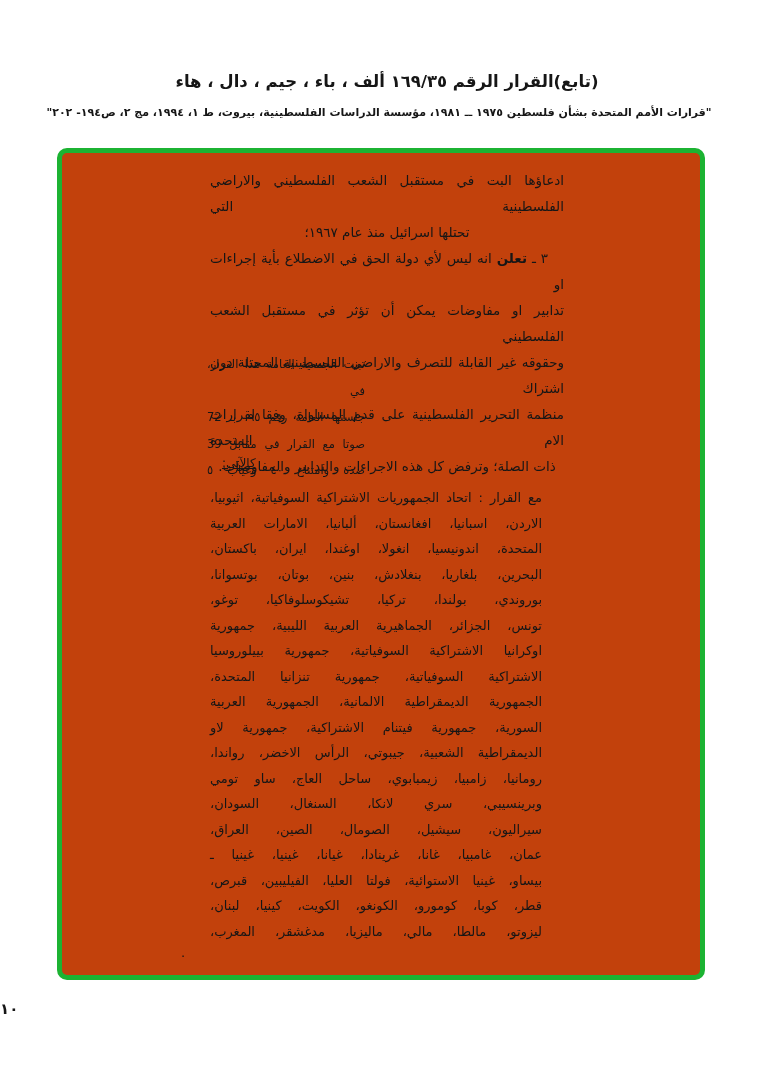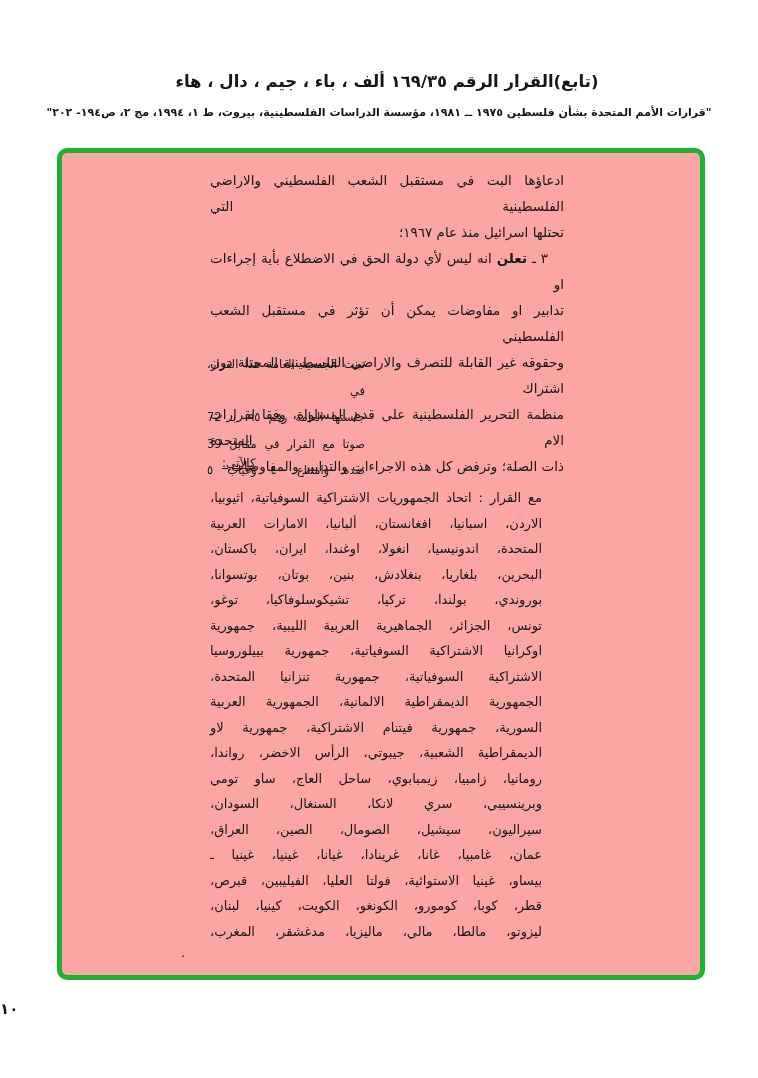--- a/index.html
+++ b/index.html
@@ -12,25 +12,25 @@
   .header-title {
     position:absolute; top:72px; left:16px; right:0; text-align:center;
     direction:rtl; font-weight:bold; font-size:16.5px; letter-spacing:0.2px;
   }
   .header-source {
     position:absolute; top:106px; left:0; right:0; text-align:center;
     direction:rtl; font-weight:bold; font-size:11px;
   }
   .green-box {
     position:absolute; left:57px; top:148px; width:648px; height:832px;
-    border:5px solid var(--box_border); border-radius:10px; background:#fca5a5;
+    border:5px solid var(--box_border); border-radius:10px; background:#c2410c;
   }
   .para { position:absolute; direction:rtl; }
   .jline { text-align:justify; text-align-last:justify; }
-  .rline { text-align:right; }
+  .rline { text-align:center; }
   .indent { text-indent:16px; }
   .bold { font-weight:bold; }
   .para-main  { left:148px; top:14px;  width:354px; font-size:13.5px; line-height:26px; }
   .vote-block { left:145px; top:198px; width:158px; font-size:11.5px; line-height:26.5px; }
   .kalaati    { left:160px; top:303px; font-size:12px;text-decoration:underline; }
   .list-block { left:148px; top:332px; width:332px; font-size:13px; line-height:25.5px; }
   .stray-dot  { left:119px; top:792px; font-size:13px; }
   .page-number {
     position:absolute; top:1000px; left:0; right:0; text-align:left;
     font-weight:bold; font-size:15px;

